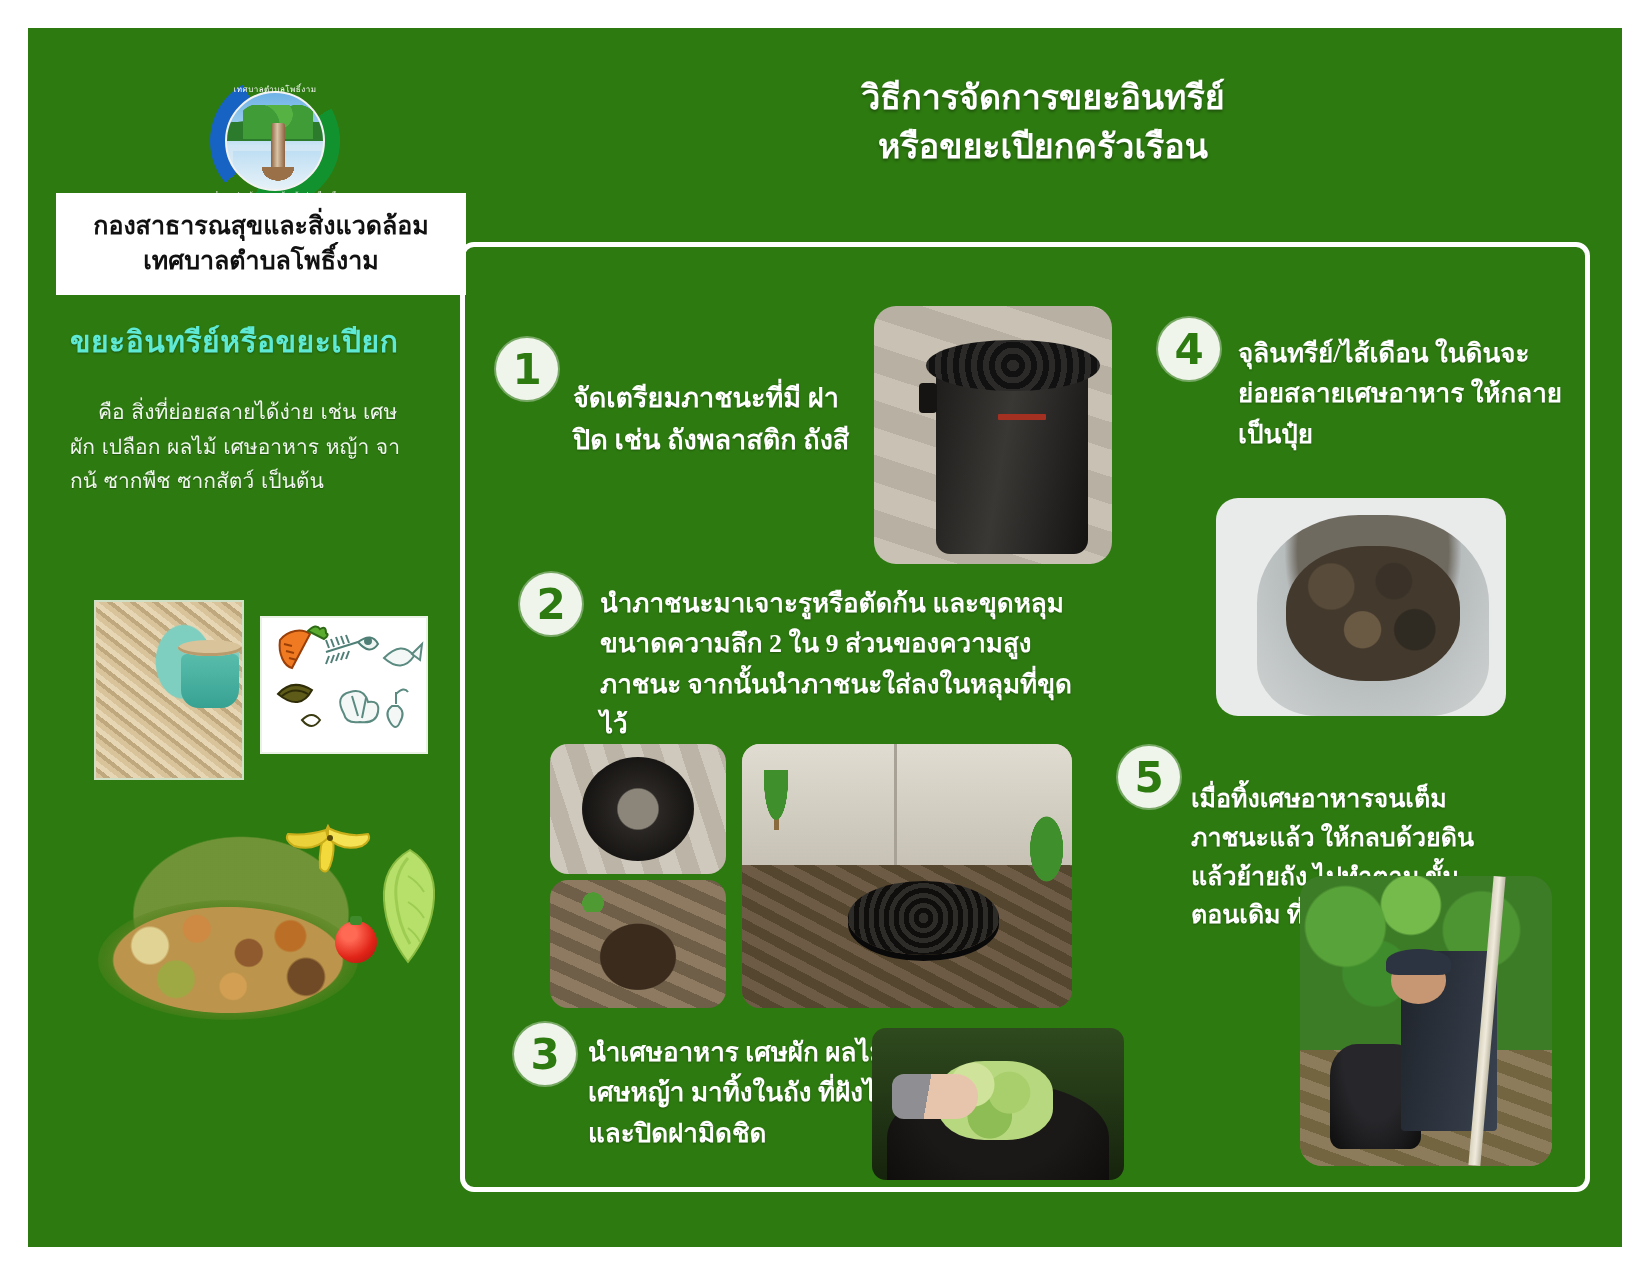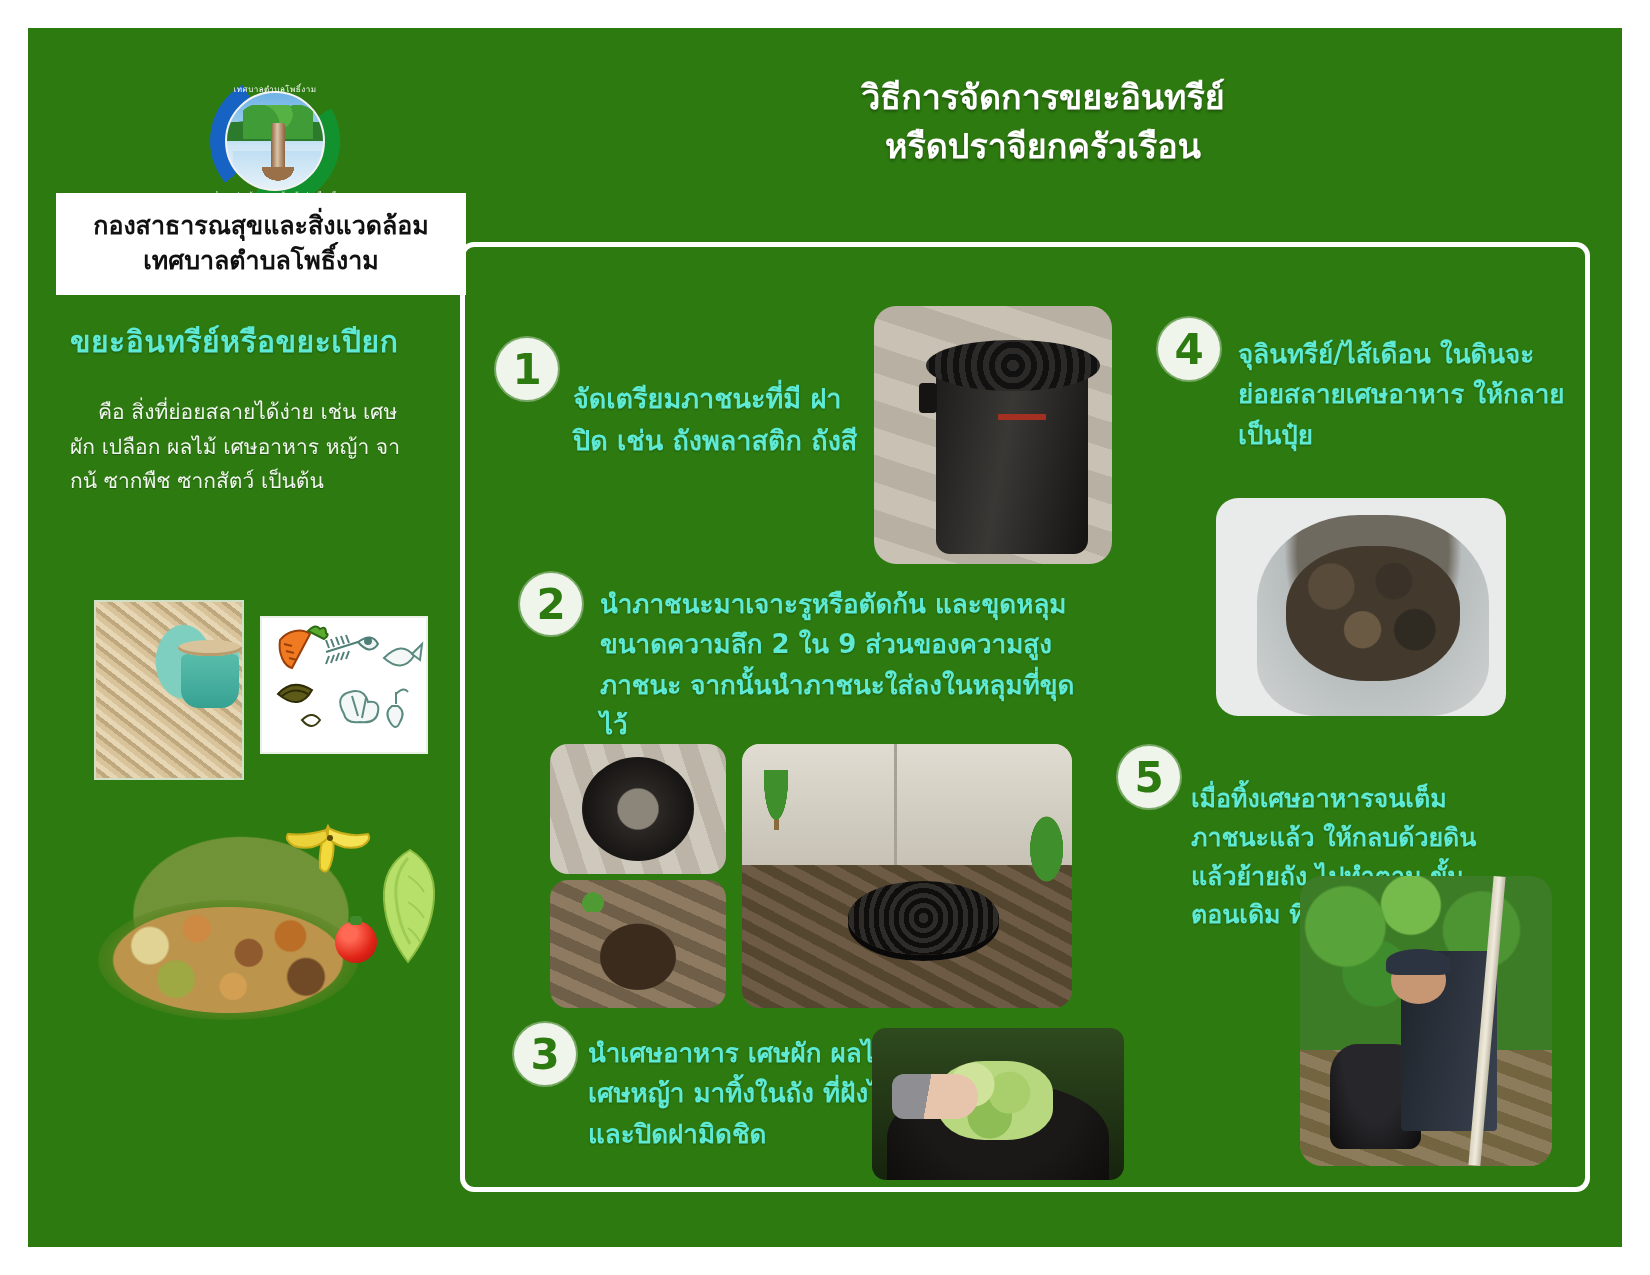--- a/index.html
+++ b/index.html
@@ -181,22 +181,23 @@
   .step-num {
     position:absolute;
     width:62px; height:62px; border-radius:50%;
     background:#f0f5ec;
     color:#2d7a10; font-size:42px; font-weight:700;
     display:flex; align-items:center; justify-content:center;
     box-shadow:0 0 0 2px rgba(255,255,255,.35);
   }
   .step-text {
     position:absolute;
-    color:#5eead4; font-weight:700; line-height:1.55;
+    color:#ffffff; font-weight:700; line-height:1.55;
     text-shadow:0 1px 2px rgba(0,0,0,.30);
+    font-family:Liberation Serif, serif;
   }
 
   
   #step1-num { left:468px; top:310px; }
   #step1-text { left:545px; top:350px; width:300px; font-size:27px; }
   #photo-bin {
     left:846px; top:278px; width:238px; height:258px;
     border-radius:22px;
     background: repeating-linear-gradient(18deg,#c9c2b4 0 26px,#b8b0a2 26px 52px);
   }
@@ -461,21 +462,21 @@
   <div id="lettuce">
     <svg width="82" height="120" viewBox="0 0 82 120">
       <path d="M42 4 q26 16 24 48 q-2 34 -26 64 q-22 -28 -24 -62 q-2 -34 26 -50 Z" fill="#b6e06a" stroke="#88ba40" stroke-width="2"></path>
       <path d="M40 12 q-14 16 -12 40 q2 26 14 46" fill="none" stroke="#9ecc52" stroke-width="3"></path>
       <path d="M40 30 q10 6 16 16 M40 56 q10 6 16 16 M40 82 q8 6 12 14" fill="none" stroke="#9ecc52" stroke-width="2"></path>
     </svg>
   </div>
 
   <div id="main-title">
     <div>วิธีการจัดการขยะอินทรีย์</div>
-    <div>หรืดปราจียกครัวเรือน</div>
+    <div>หรือขยะเปียกครัวเรือน</div>
   </div>
 
   <div id="steps-frame"></div>
 
   <div class="step-num" id="step1-num">1</div>
   <div class="step-text" id="step1-text">จัดเตรียมภาชนะที่มี ฝาปิด เช่น ถังพลาสติก ถังสี</div>
   <div class="photo" id="photo-bin">
     <div class="binbody"></div>
     <div class="binlid"></div>
     <div class="handle"></div>

